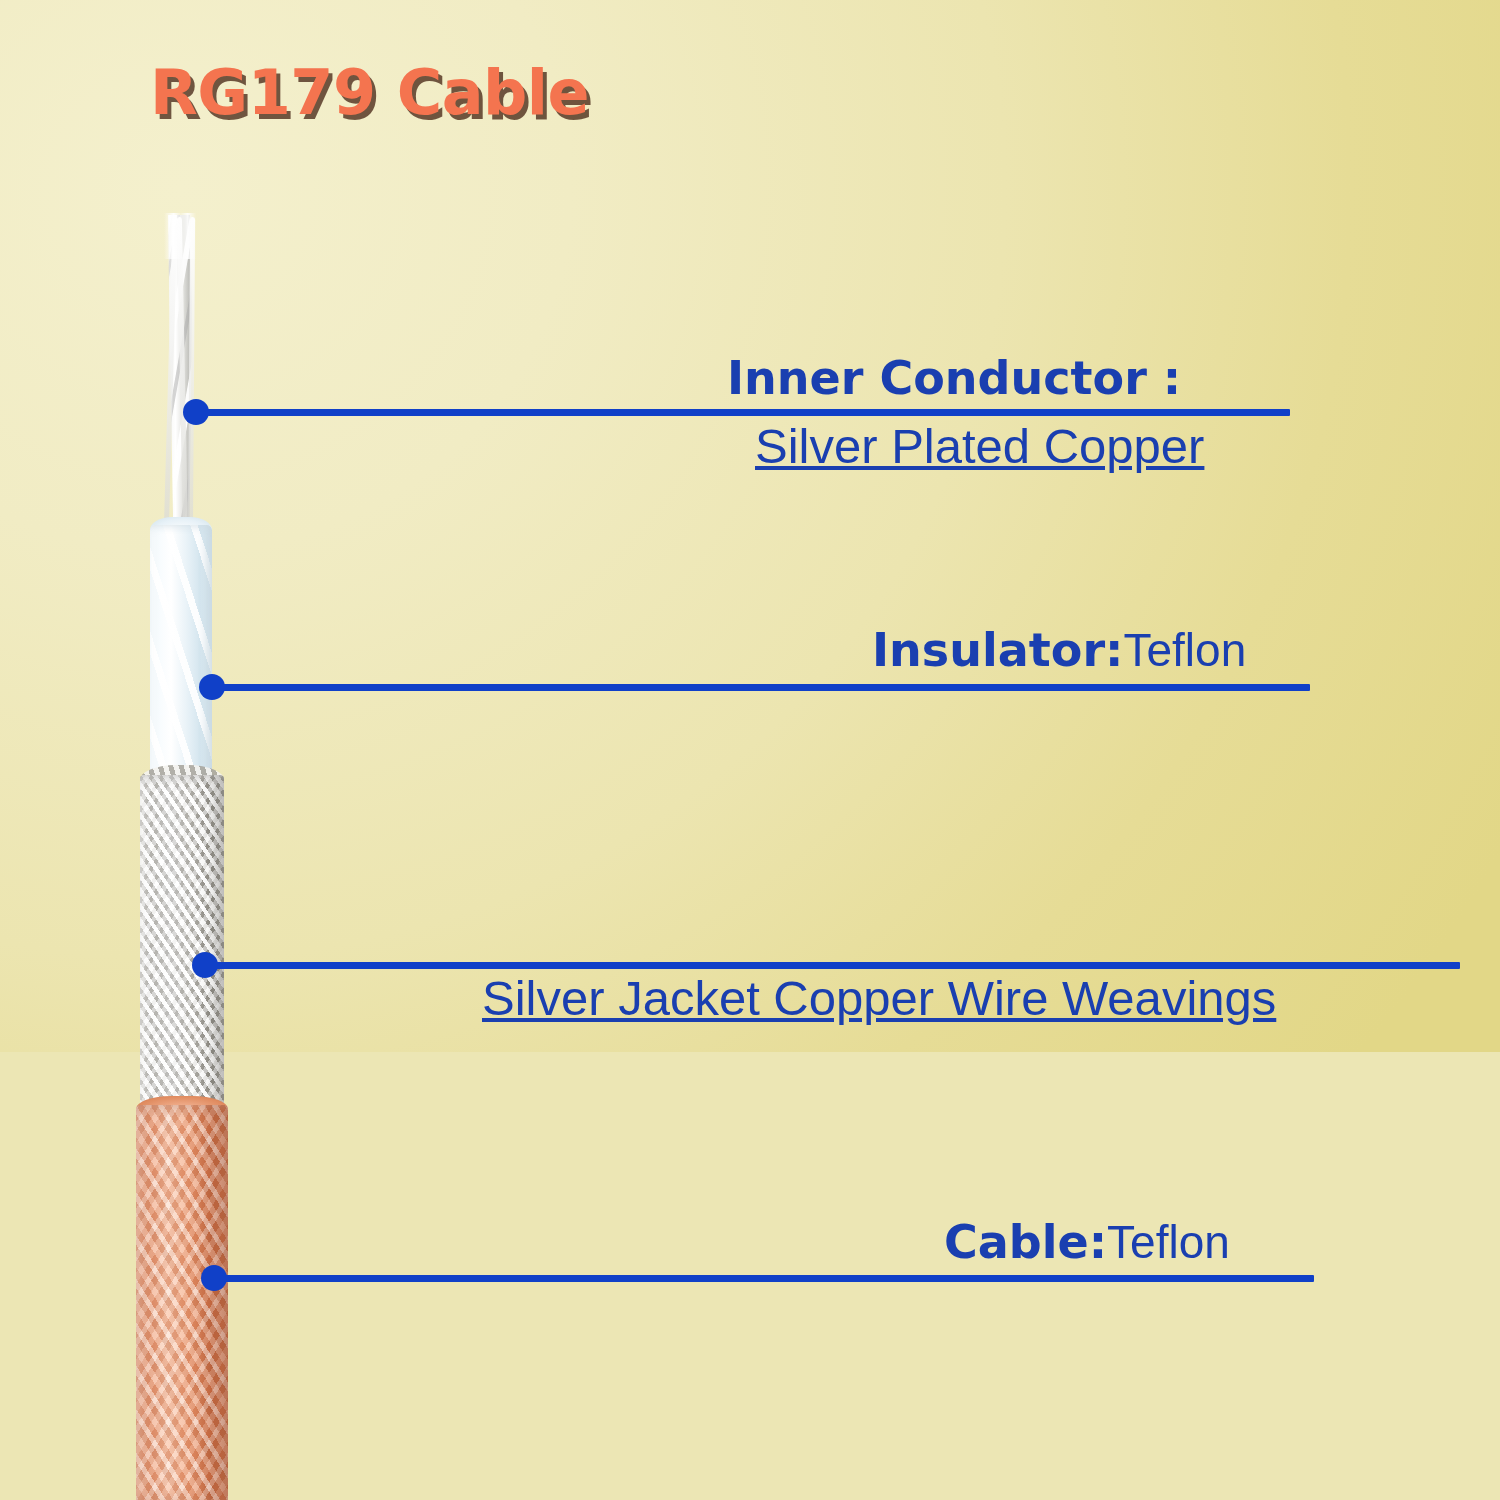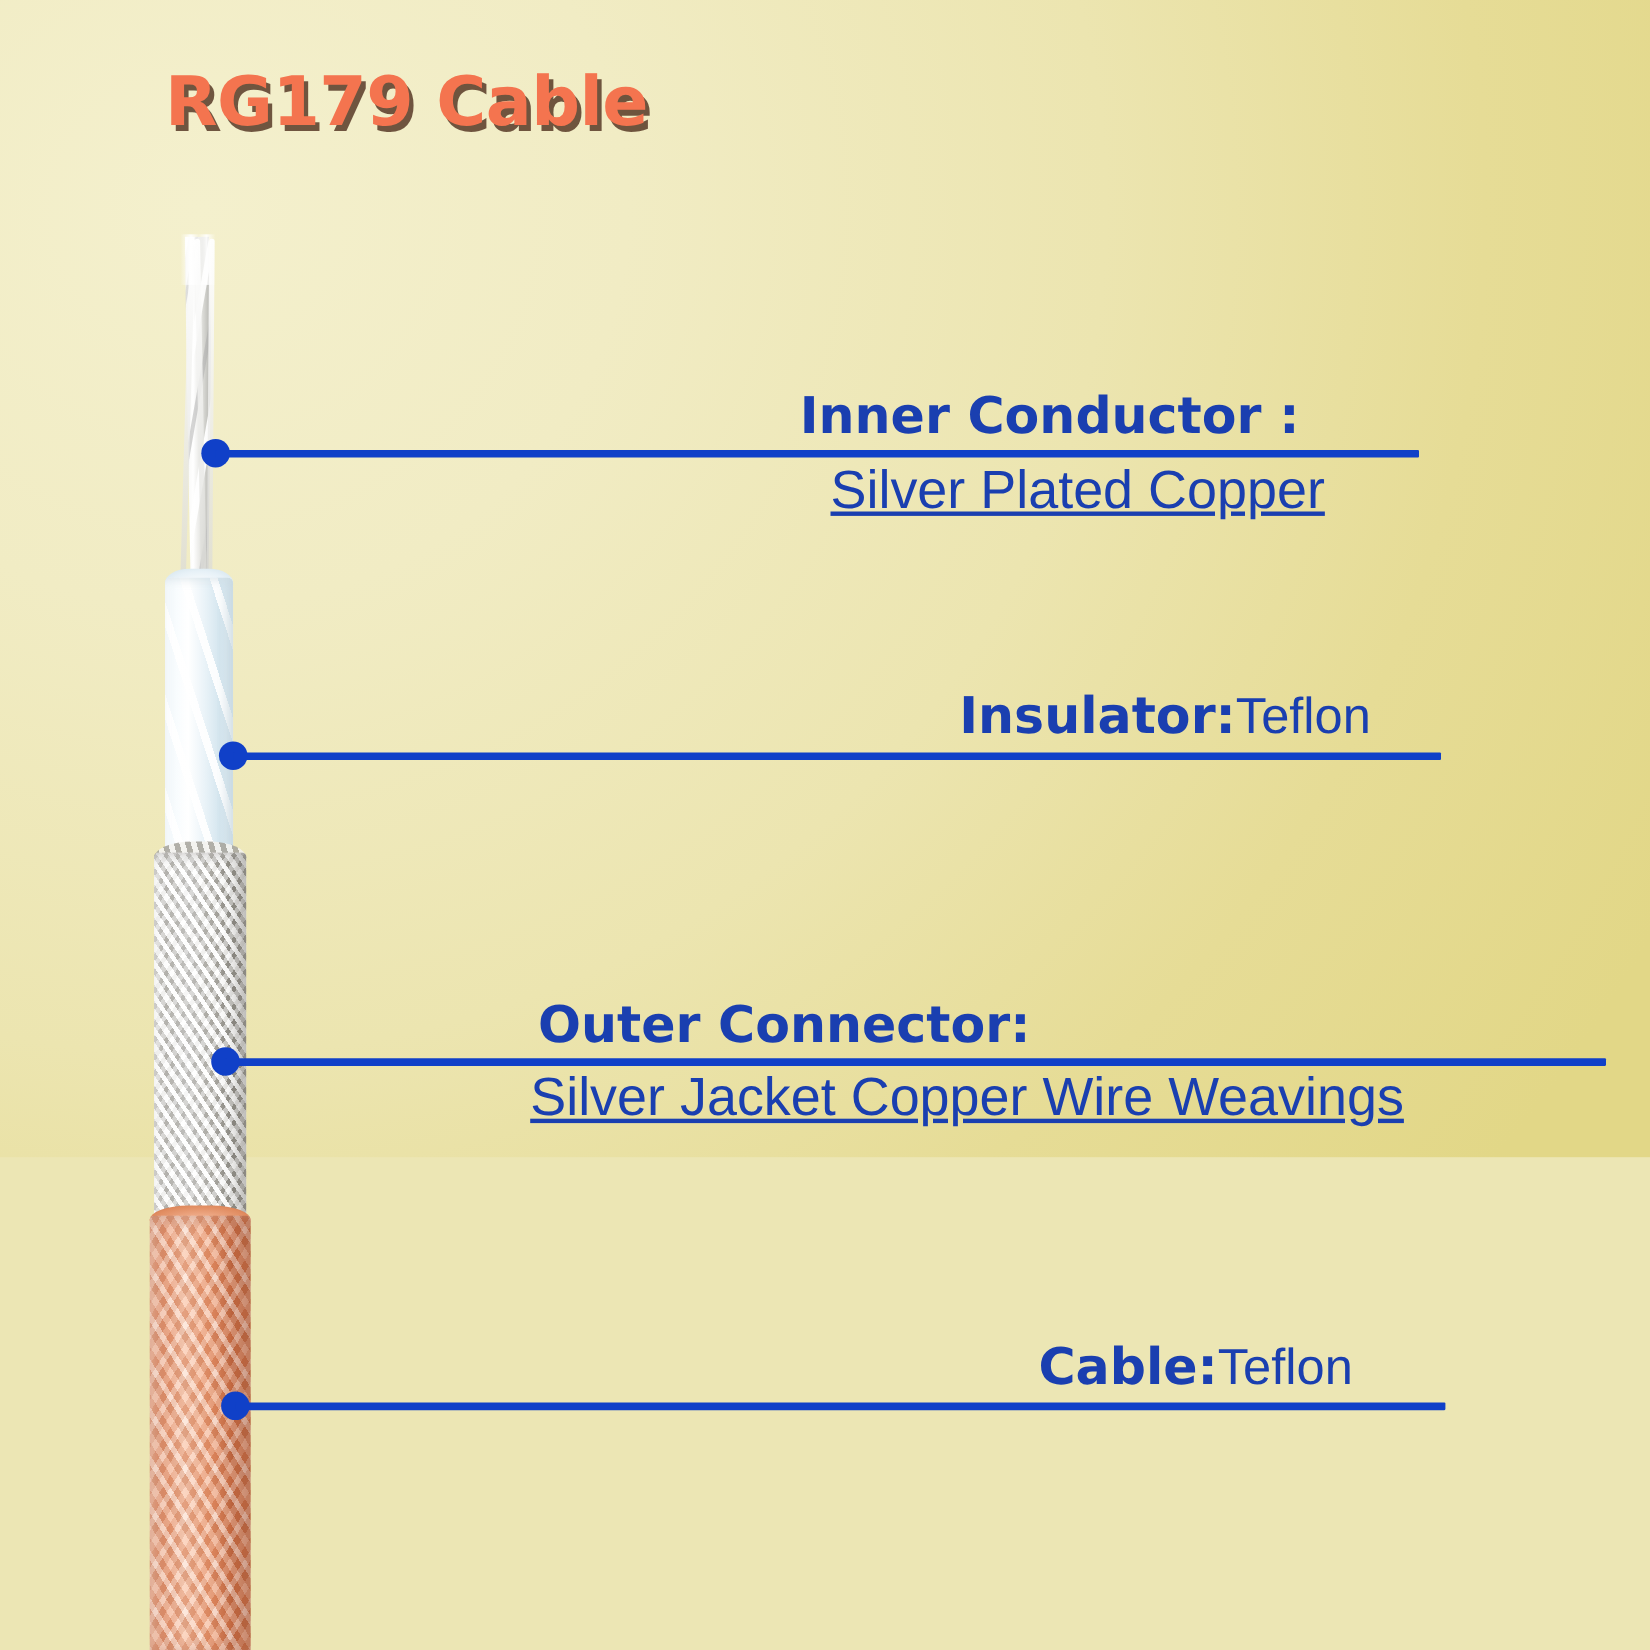--- a/index.html
+++ b/index.html
@@ -163,23 +163,20 @@
   </div>
 
   <div class="dot" style="left:199px;top:674px;"></div>
   <div class="leader" style="left:212px;top:684px;width:1098px;"></div>
   <div class="label l-top" style="left:872px;top:624px;">
     <span class="bold">Insulator:</span><span class="reg">Teflon</span>
   </div>
 
   <div class="dot" style="left:192px;top:952px;"></div>
   <div class="leader" style="left:205px;top:962px;width:1255px;"></div>
-  <div class="label l-top" style="left:489px;top:905px;">
-    <span class="bold">Outer Connector:</span>
-  </div>
   <div class="label l-bot" style="left:482px;top:970px;">
     <span class="reg">Silver Jacket Copper Wire Weavings</span>
   </div>
 
   <div class="dot" style="left:201px;top:1265px;"></div>
   <div class="leader" style="left:214px;top:1275px;width:1100px;"></div>
   <div class="label l-top" style="left:944px;top:1216px;">
     <span class="bold">Cable:</span><span class="reg">Teflon</span>
   </div>
 

